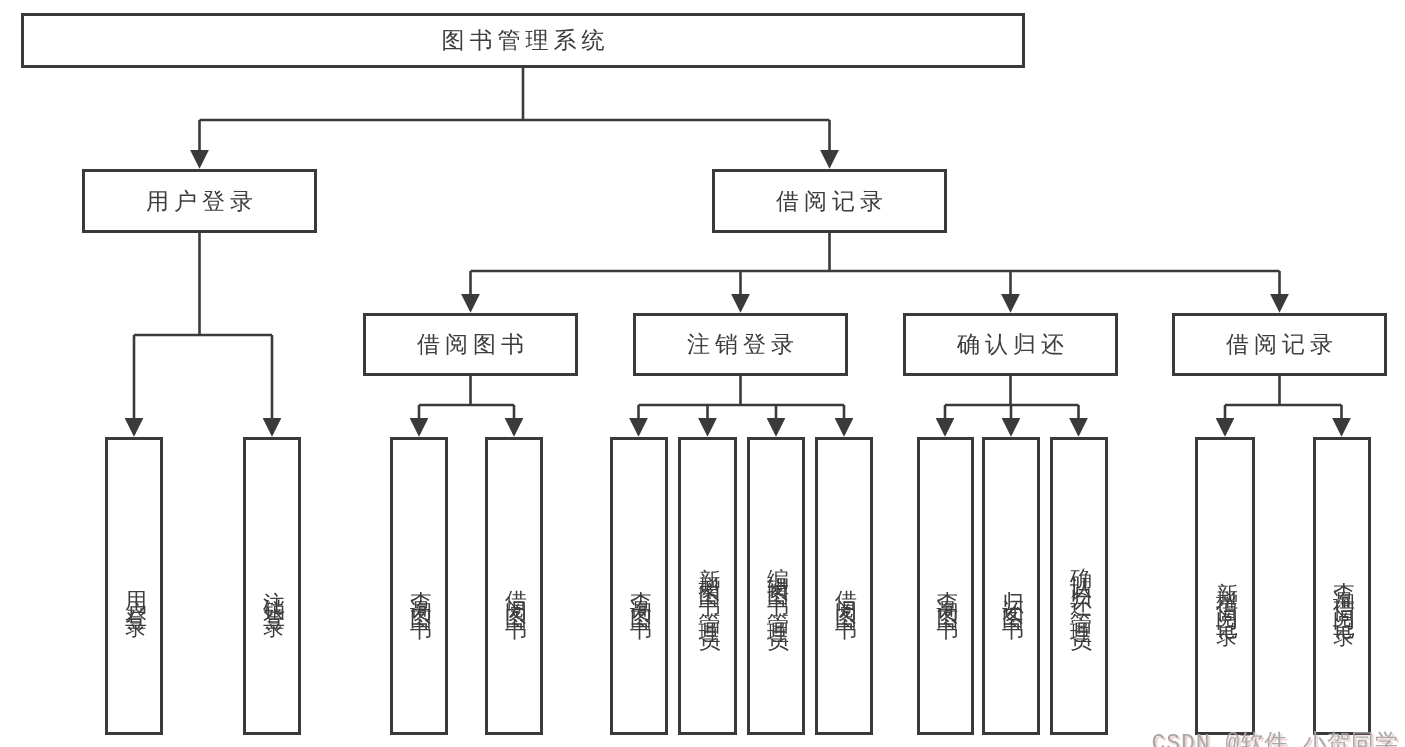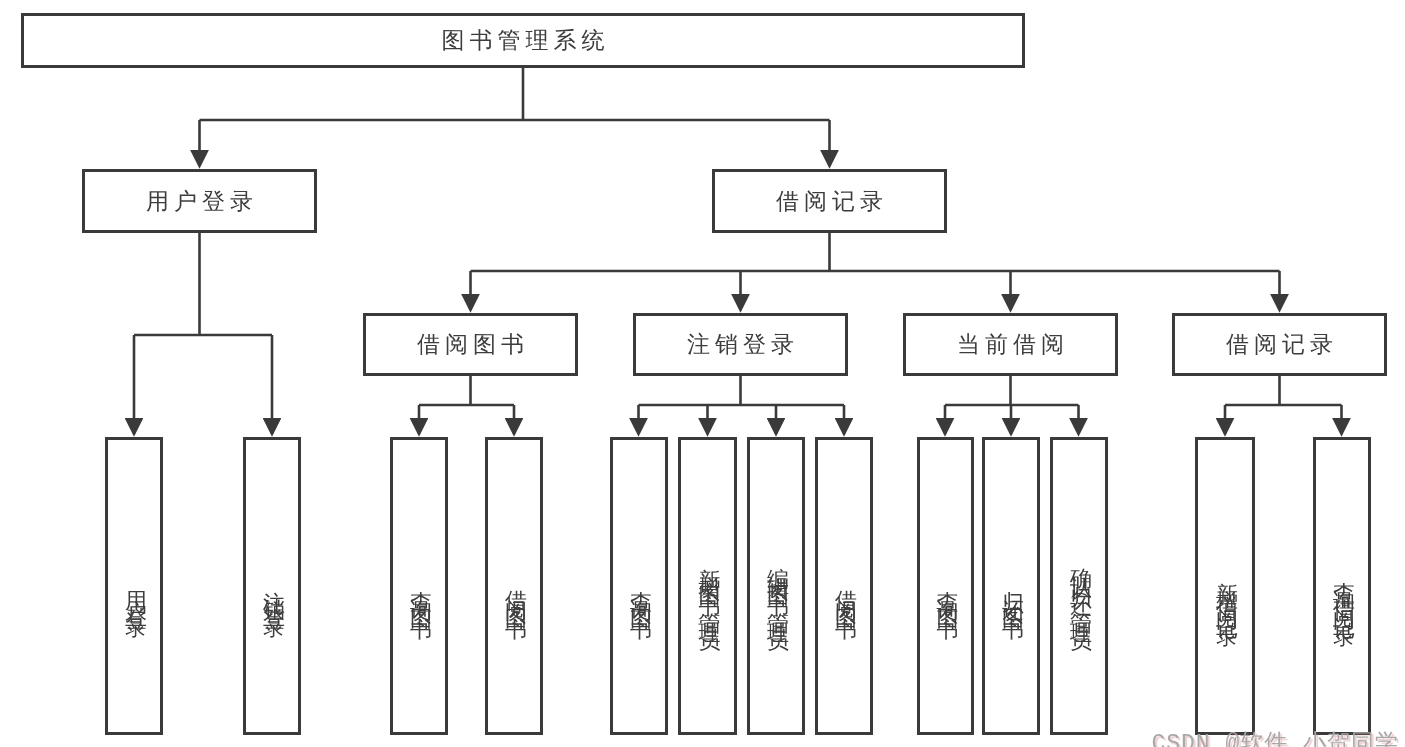--- a/index.html
+++ b/index.html
@@ -90,21 +90,21 @@
     </g>
   </svg>
 
   <div class="node h-node" style="left:21px;top:13px;width:1004px;height:55px;">图书管理系统</div>
 
   <div class="node h-node" style="left:82px;top:169px;width:235px;height:64px;">用户登录</div>
   <div class="node h-node" style="left:712px;top:169px;width:235px;height:64px;">借阅记录</div>
 
   <div class="node h-node" style="left:363px;top:313px;width:215px;height:63px;">借阅图书</div>
   <div class="node h-node" style="left:633px;top:313px;width:215px;height:63px;">注销登录</div>
-  <div class="node h-node" style="left:903px;top:313px;width:215px;height:63px;">当前借阅</div>
+  <div class="node h-node" style="left:903px;top:313px;width:215px;height:63px;">确认归还</div>
   <div class="node h-node" style="left:1172px;top:313px;width:215px;height:63px;">借阅记录</div>
 
   <div class="node v-node" style="left:105px;top:437px;width:58px;height:298px;">用户登录</div>
   <div class="node v-node" style="left:243px;top:437px;width:58px;height:298px;">注销登录</div>
 
   <div class="node v-node" style="left:390px;top:437px;width:58px;height:298px;">查询图书</div>
   <div class="node v-node" style="left:485px;top:437px;width:58px;height:298px;">借阅图书</div>
 
   <div class="node v-node" style="left:610px;top:437px;width:58px;height:298px;">查询图书</div>
   <div class="node v-node" style="left:678px;top:437px;width:59px;height:298px;">新增图书（管理员）</div>

